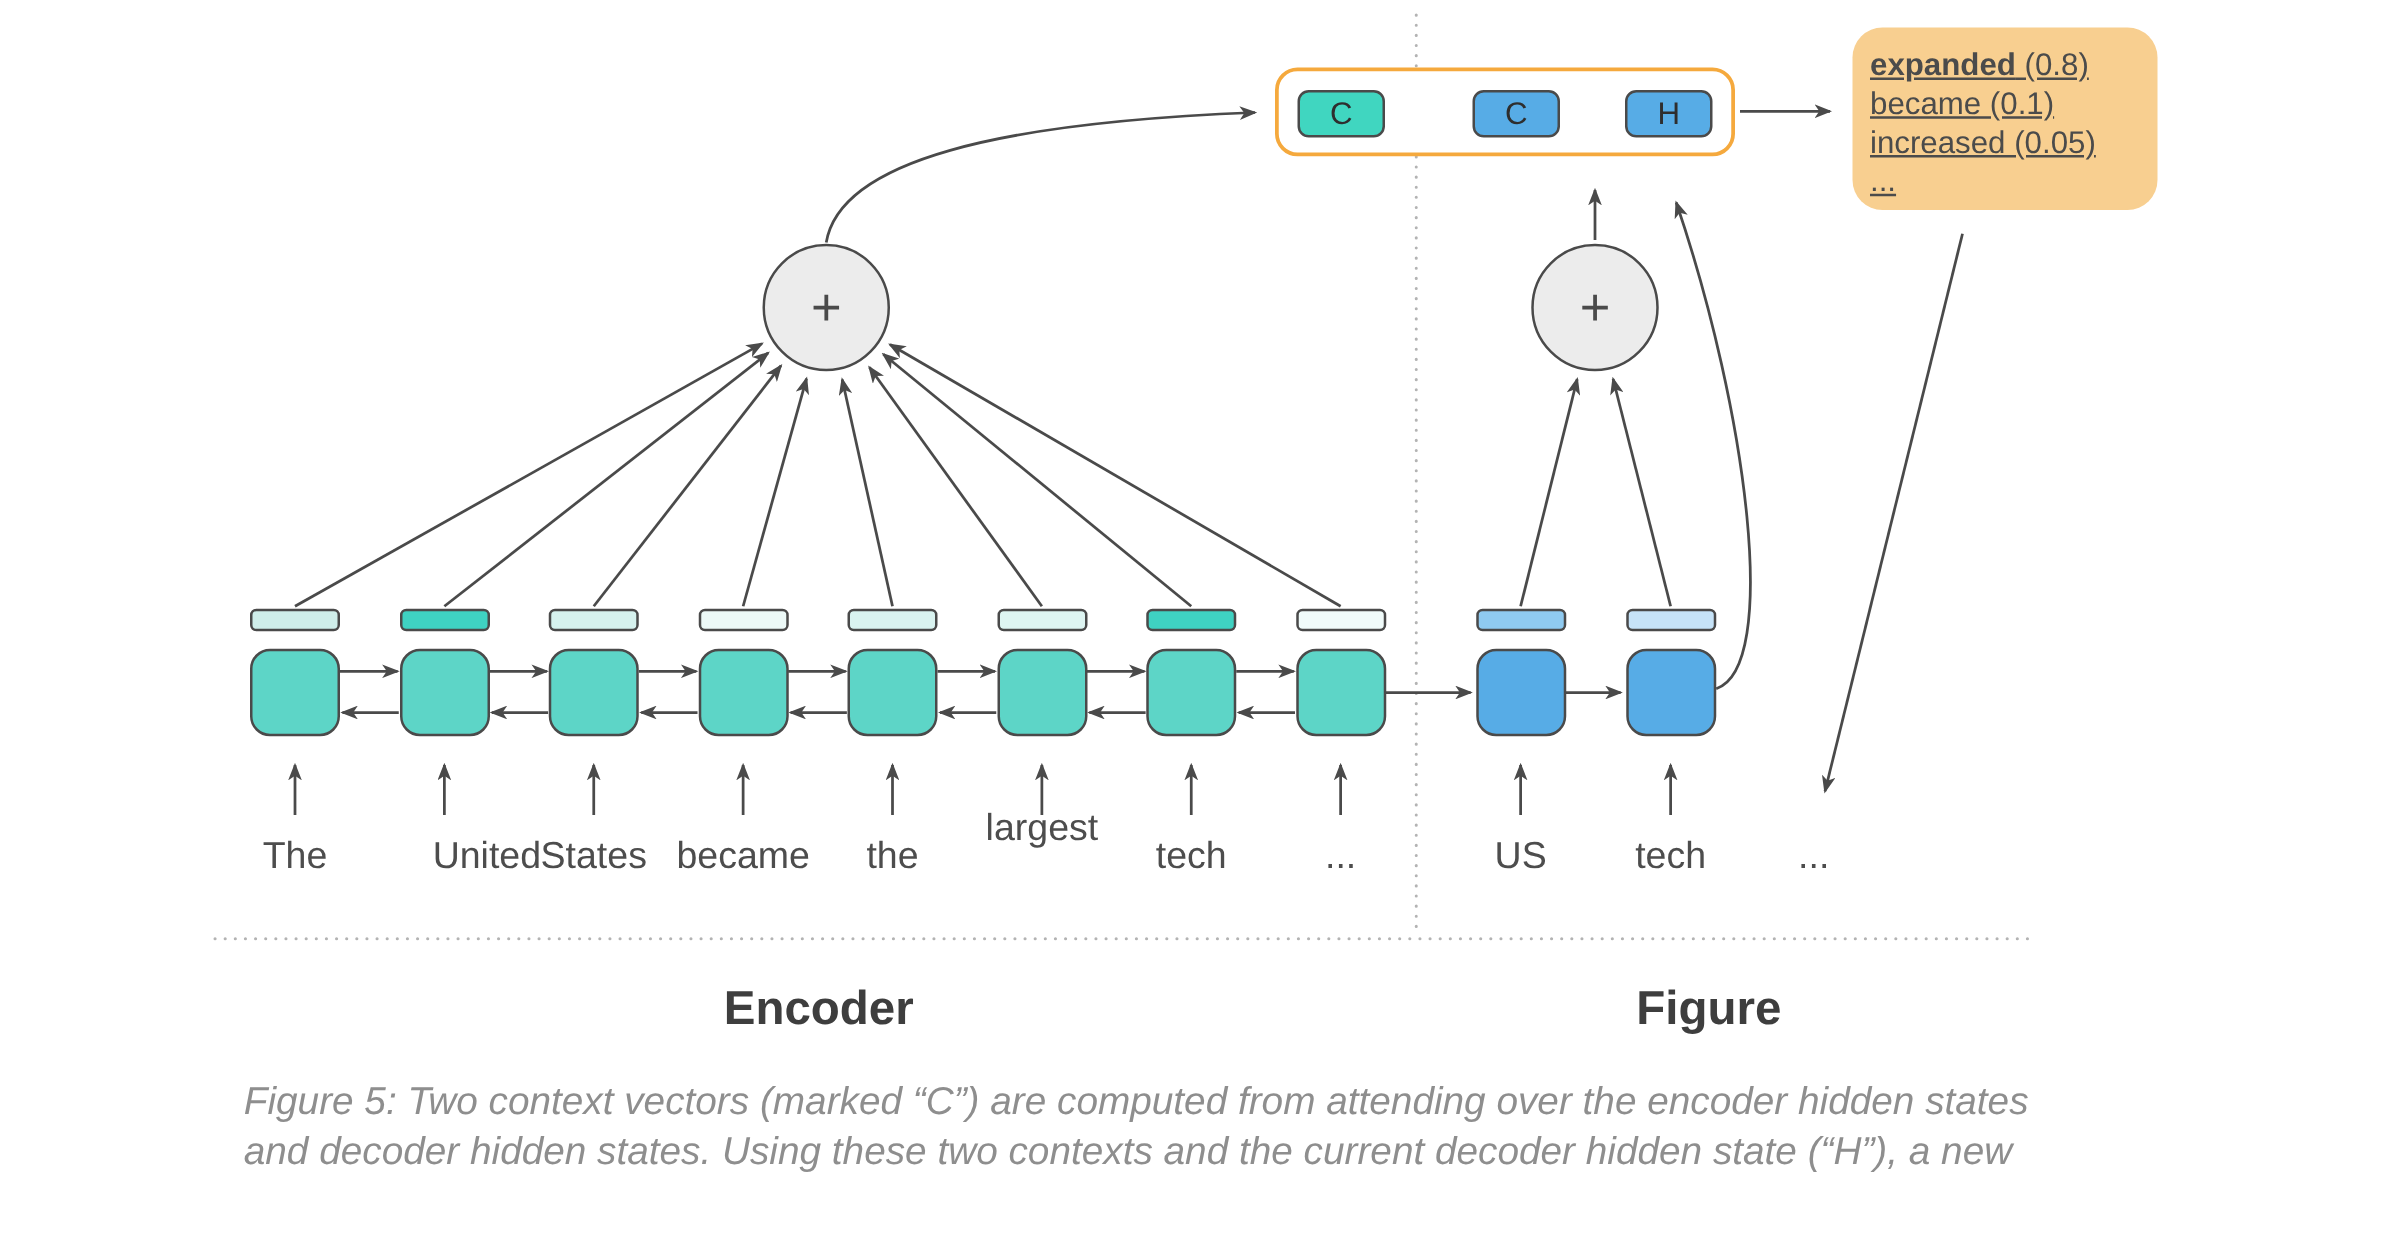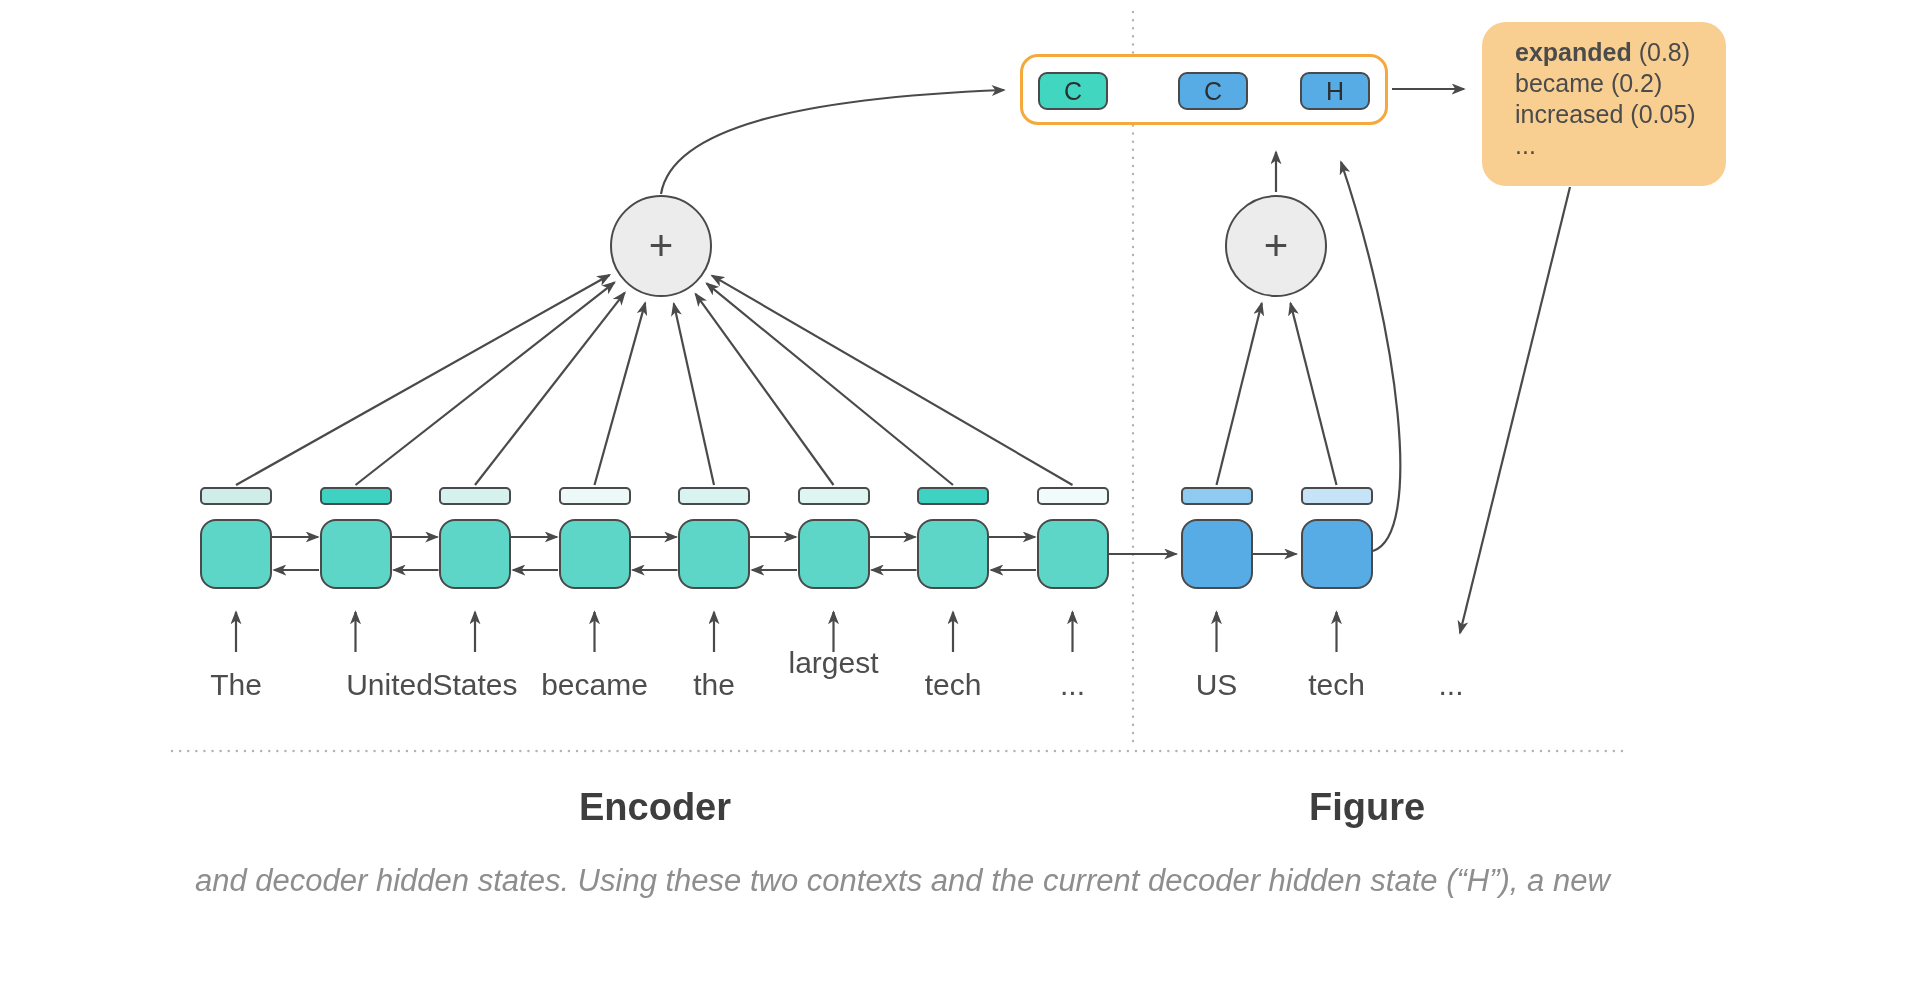--- a/index.html
+++ b/index.html
@@ -9,22 +9,22 @@
   .cell{position:absolute;box-sizing:border-box;width:72px;height:70px;border:2.5px solid var(--node-border);border-radius:16px;}
   .bar{position:absolute;box-sizing:border-box;width:72px;height:18px;border:2px solid var(--node-border);border-radius:5px;}
   .word{position:absolute;transform:translateX(-50%);font-size:30px;color:var(--word-text);white-space:nowrap;}
   .sum-circle{position:absolute;box-sizing:border-box;width:102px;height:102px;border-radius:50%;
     border:2.5px solid var(--node-border);background:var(--circle-fill);display:flex;align-items:center;justify-content:center;
     font-size:42px;font-weight:300;color:var(--line);}
   .cv-container{position:absolute;box-sizing:border-box;left:1020px;top:54px;width:368px;height:71px;
     border:3px solid var(--container-border);border-radius:18px;background:#fff;}
   .cv-box{position:absolute;box-sizing:border-box;width:70px;height:38px;top:72px;border:2.5px solid var(--node-border);
     border-radius:9px;display:flex;align-items:center;justify-content:center;font-size:25px;color:#2e2e2e;}
-  .candidates{position:absolute;left:1482px;top:22px;width:244px;height:164px;border-radius:24px;
-    background:var(--candidates-bg);box-sizing:border-box;padding:15px 0 0 33px;font-size:25px;line-height:31px;color:#4b4b4b;}
+  .candidates{position:absolute;left:1482px;top:22px;width:244px;height:146px;border-radius:24px;
+    background:var(--candidates-bg);box-sizing:border-box;padding:15px 0 0 14px;font-size:25px;line-height:31px;color:#4b4b4b;text-decoration:underline;}
   .candidates .bold{font-weight:bold;}
   .section-label{position:absolute;transform:translateX(-50%);font-size:38px;font-weight:bold;color:var(--label-text);top:786px;}
   .caption{position:absolute;left:195px;top:861px;width:1600px;font-style:italic;font-size:31px;line-height:40px;color:var(--caption-text);}
 </style>
 </head>
 <body>
 
 <div id="canvas">
 
   <svg id="conn" width="1920" height="1003" viewBox="0 0 1920 1003">
@@ -123,25 +123,26 @@
 
   <div class="cv-container"></div>
   <div id="cv-boxes">
       <div class="cv-box" style="left: 1038px; background: rgb(64, 214, 192);">C</div>
       <div class="cv-box" style="left: 1178px; background: rgb(87, 172, 230);">C</div>
       <div class="cv-box" style="left: 1300px; background: rgb(87, 172, 230);">H</div>
     </div>
 
   <div class="candidates">
     <div><span class="bold">expanded</span><span> (0.8)</span></div>
-    <div>became (0.2)</div>
+    <div>became (0.1)</div>
     <div>increased (0.05)</div>
     <div>...</div>
   </div>
 
   <div class="section-label" style="left:655px;">Encoder</div>
   <div class="section-label" style="left:1367px;">Figure</div>
 
   <div class="caption">
+    <div>Figure 5: Two context vectors (marked “C”) are computed from attending over the encoder hidden states</div>
     <div>and decoder hidden states. Using these two contexts and the current decoder hidden state (“H”), a new</div>
   </div>
 
 </div>
 
 </body></html>

